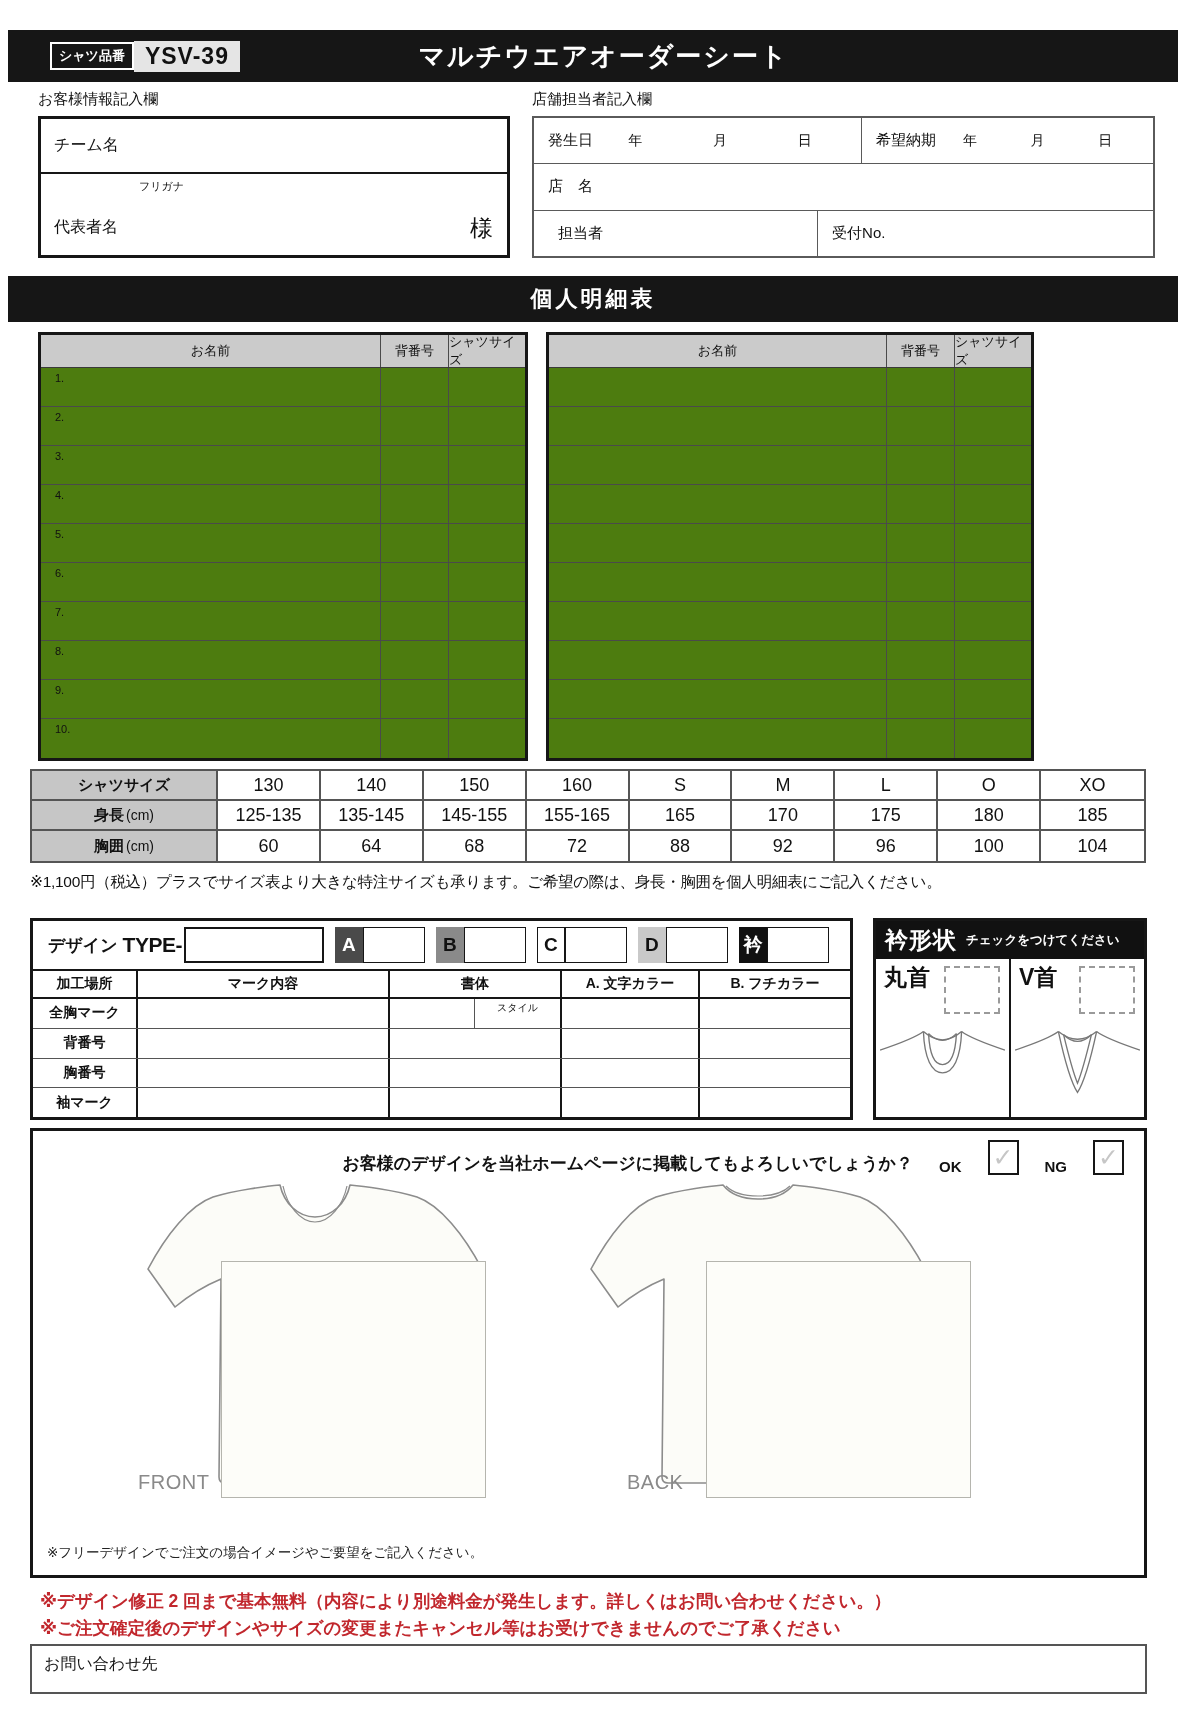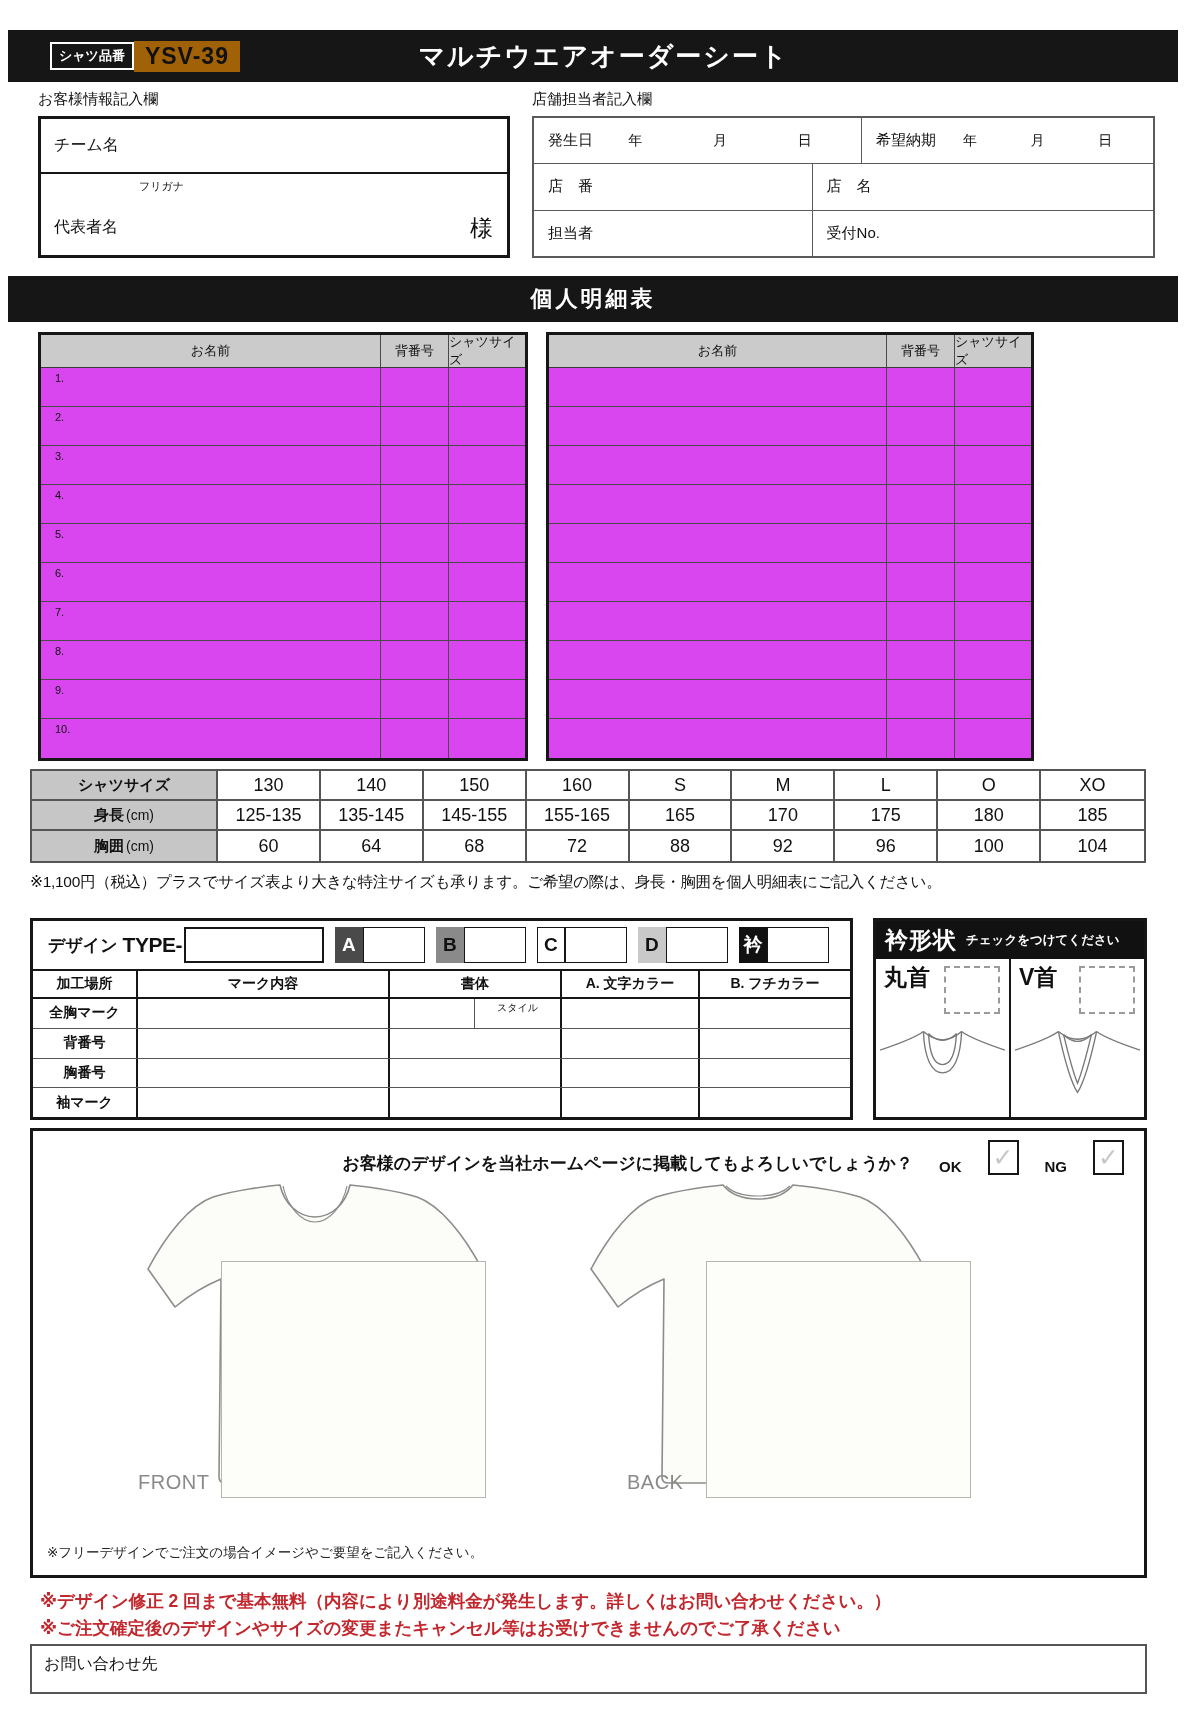--- a/index.html
+++ b/index.html
@@ -5,52 +5,52 @@
   html,body{margin:0;padding:0;background:#fff;}
   *{box-sizing:border-box;}
   .canvas{position:relative;width:1186px;height:1736px;background:#fff;overflow:hidden;
           font-family:"Liberation Sans","DejaVu Sans",sans-serif;color:#111;}
 
   
   .header-bar{position:absolute;left:8px;top:30px;width:1170px;height:52px;background:#161616;
               display:flex;align-items:center;}
   .badge-group{display:flex;align-items:center;margin-left:42px;position:relative;z-index:2;}
   .badge-label{border:2px solid #fff;color:#fff;font-size:13px;font-weight:bold;padding:3px 7px;}
-  .badge-code{background:#a16207;color:#111;font-weight:bold;font-size:23px;padding:2px 11px;letter-spacing:1px;}
+  .badge-code{background:#e5e5e5;color:#111;font-weight:bold;font-size:23px;padding:2px 11px;letter-spacing:1px;}
   .header-title{position:absolute;left:0;right:0;text-align:center;color:#fff;font-weight:bold;
                 font-size:26px;letter-spacing:2px;padding-left:21px;}
 
   .sec-label{position:absolute;font-size:15px;}
 
   
   .customer-box{position:absolute;left:38px;top:116px;width:472px;height:142px;border:3px solid #161616;}
   .cust-row1{height:55px;border-bottom:2.5px solid #161616;display:flex;align-items:center;padding-left:13px;font-size:16px;}
   .cust-row2{position:relative;height:82px;}
   .furigana{position:absolute;top:5px;left:98px;font-size:11px;}
   .rep-label{position:absolute;bottom:18px;left:13px;font-size:16px;}
   .honorific{position:absolute;right:14px;bottom:12px;font-size:23px;}
 
   
   .store-table{position:absolute;left:532px;top:116px;width:623px;height:142px;border:2px solid #5a5a5a;
                display:flex;flex-direction:column;}
   .store-row{flex:1;display:flex;border-bottom:1.5px solid #5a5a5a;}
-  .store-row:last-child{border-bottom:none;}
+  .store-row:last-child{border-bottom:none;padding-left:10px;}
   .store-cell{display:flex;align-items:center;padding:0 14px;font-size:15px;border-right:1.5px solid #5a5a5a;}
   .store-cell:last-child{border-right:none;}
   .sc-date1{width:53%;}.sc-date2{width:47%;}
   .sc-left{width:45%;}.sc-right{width:55%;}
   .ymd{flex:1;display:flex;}
   .ymd span{flex:1;text-align:center;font-size:14px;}
 
   
   .section-bar{position:absolute;left:8px;top:276px;width:1170px;height:46px;background:#161616;
                color:#fff;font-weight:bold;font-size:22px;display:flex;align-items:center;justify-content:center;letter-spacing:3px;}
 
   
-  .detail-table{position:absolute;top:332px;border:3px solid #161616;background:#d946ef;}
+  .detail-table{position:absolute;top:332px;border:3px solid #161616;background:#4d7c0f;}
   .dt-left{left:38px;width:490px;}
   .dt-right{left:546px;width:488px;}
   .dt-header{display:flex;height:33px;background:#cbcbcb;border-bottom:1.5px solid #3a3a3a;}
   .dt-header .dc{display:flex;align-items:center;justify-content:center;font-size:13px;}
   .dc{border-right:1.2px solid #4a4a4a;}
   .dc:last-child{border-right:none;}
   .c-name{flex:1;}
   .c-num{width:68px;}
   .c-size{width:76px;font-size:11.5px;}
   .dt-row{display:flex;height:39px;border-bottom:1.2px solid #4a4a4a;}
@@ -168,23 +168,20 @@
       <div class="store-cell sc-date2">
         <span>希望納期</span>
         <span class="ymd">
           <span>年</span>
           <span>月</span>
           <span>日</span>
         </span>
       </div>
     </div>
     <div class="store-row">
-      <div class="store-cell sc-left">
-        <span>店　番</span>
-      </div>
       <div class="store-cell sc-right">
         <span>店　名</span>
       </div>
     </div>
     <div class="store-row">
       <div class="store-cell sc-left">
         <span>担当者</span>
       </div>
       <div class="store-cell sc-right">
         <span>受付No.</span>

